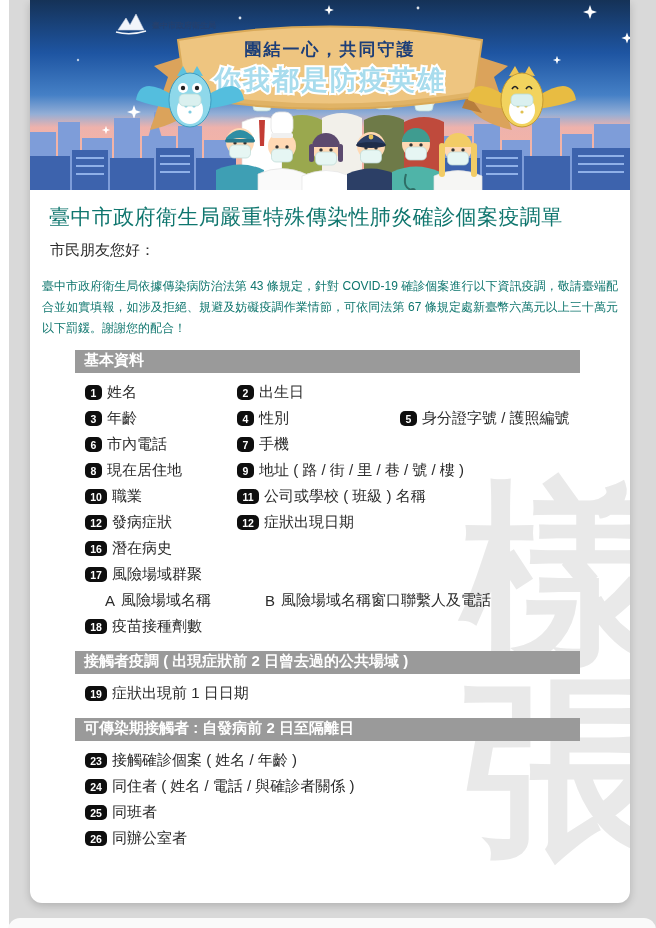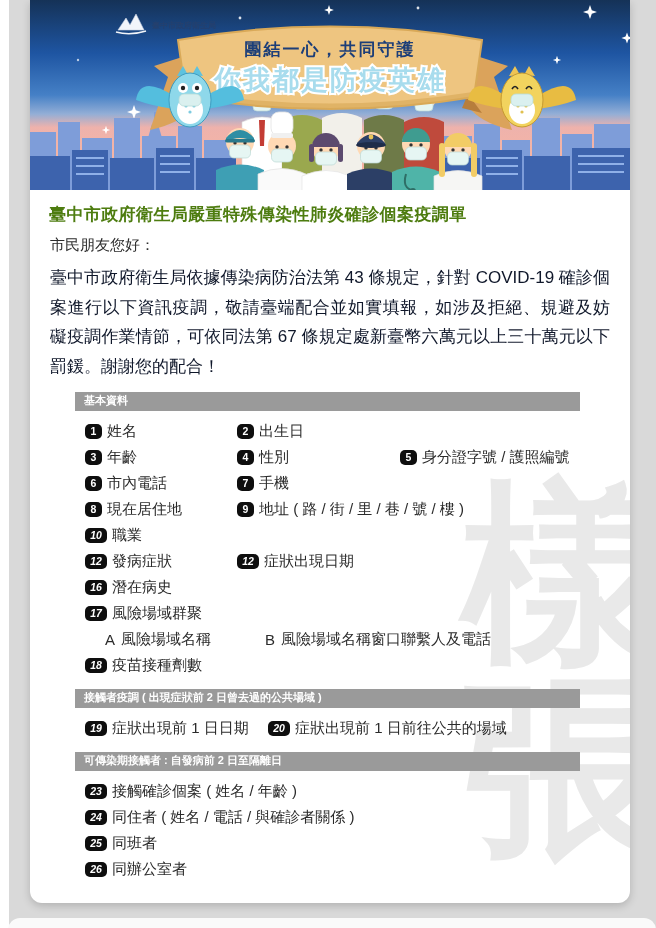--- a/index.html
+++ b/index.html
@@ -26,30 +26,30 @@
   .watermark {
     position:absolute; top:478px; right:-28px; z-index:0;
     color:#e9e9e9; font-weight:bold; text-align:center;
     font-size:196px; line-height:0.99; letter-spacing:0;
     user-select:none; pointer-events:none;
   }
   .watermark span { display:block; }
 
   .page-title {
     margin:13px 18px 0 19px;
-    font-size:17px; font-weight:bold; color:#4d7c0f; letter-spacing:0.4px;
+    font-size:21px; font-weight:normal; color:#0f766e; letter-spacing:0.4px;
     white-space:nowrap;
   }
-  .greeting { margin:10px 20px 8px; font-size:15px; color:#2d2d2d; }
-  .intro { margin:4px 20px 0; font-size:17px; color:#0f172a; line-height:1.74; text-align:justify; }
+  .greeting { margin:10px 20px 16px; font-size:15px; color:#2d2d2d; }
+  .intro { margin:4px 12px 0; font-size:12px; color:#0f766e; line-height:1.74; text-align:justify; }
 
   .section-bar {
     margin:11px 0 7px 45px; width:505px;
     background:#9a9a9a; color:#ffffff;
-    font-size:11px; font-weight:bold;
+    font-size:15px; font-weight:bold;
     padding:1px 0 3px 9px;
   }
   .items-row {
     display:flex; align-items:center;
     padding-left:55px; min-height:26px;
     font-size:15px; color:#2b2b2b;
   }
   .items-row .cell { display:flex; align-items:center; white-space:nowrap; }
   .items-row .cell:nth-child(1) { flex:0 0 152px; }
   .items-row .cell:nth-child(2) { flex:0 0 163px; }
@@ -59,21 +59,21 @@
   .items-row.row-sub .cell:nth-child(1) { flex:0 0 160px; }
   .items-row.row-sub .cell:nth-child(2) { flex:0 1 auto; }
 
   .badge {
     display:inline-flex; align-items:center; justify-content:center;
     background:#0e0e0e; color:#fff;
     min-width:17px; height:15px; padding:0 2px;
     border-radius:5px; font-size:10.5px; font-weight:bold;
     margin-right:5px; flex:none;
   }
-  .badge.badge-wide { min-width:22px;font-style:italic; }
+  .badge.badge-wide { min-width:22px; }
   .prefix { margin-right:6px; }
   svg text { font-family:"Liberation Sans","DejaVu Sans",sans-serif; }
 </style>
 </head>
 <body>
 
 <div class="left-strip"></div>
 <div class="bottom-band"></div>
 
 <div class="card">
@@ -350,20 +350,24 @@
           <span class="cell">
             <span class="badge">9</span>
             <span class="label">地址 ( 路 / 街 / 里 / 巷 / 號 / 樓 )</span>
           </span>
         </div>
         <div class="items-row">
           <span class="cell">
             <span class="badge badge-wide">10</span>
             <span class="label">職業</span>
           </span>
+          <span class="cell">
+            <span class="badge badge-wide">11</span>
+            <span class="label">公司或學校 ( 班級 ) 名稱</span>
+          </span>
         </div>
         <div class="items-row">
           <span class="cell">
             <span class="badge badge-wide">12</span>
             <span class="label">發病症狀</span>
           </span>
           <span class="cell">
             <span class="badge badge-wide">12</span>
             <span class="label">症狀出現日期</span>
           </span>
@@ -395,24 +399,20 @@
             <span class="badge badge-wide">18</span>
             <span class="label">疫苗接種劑數</span>
           </span>
         </div>
         <div class="section-bar">接觸者疫調 ( 出現症狀前 2 日曾去過的公共場域 )</div>
         <div class="items-row row-wide">
           <span class="cell">
             <span class="badge badge-wide">19</span>
             <span class="label">症狀出現前 1 日日期</span>
           </span>
-          <span class="cell">
-            <span class="badge badge-wide">20</span>
-            <span class="label">症狀出現前 1 日前往公共的場域</span>
-          </span>
         </div>
         <div class="section-bar">可傳染期接觸者 : 自發病前 2 日至隔離日</div>
         <div class="items-row">
           <span class="cell">
             <span class="badge badge-wide">23</span>
             <span class="label">接觸確診個案 ( 姓名 / 年齡 )</span>
           </span>
         </div>
         <div class="items-row">
           <span class="cell">

